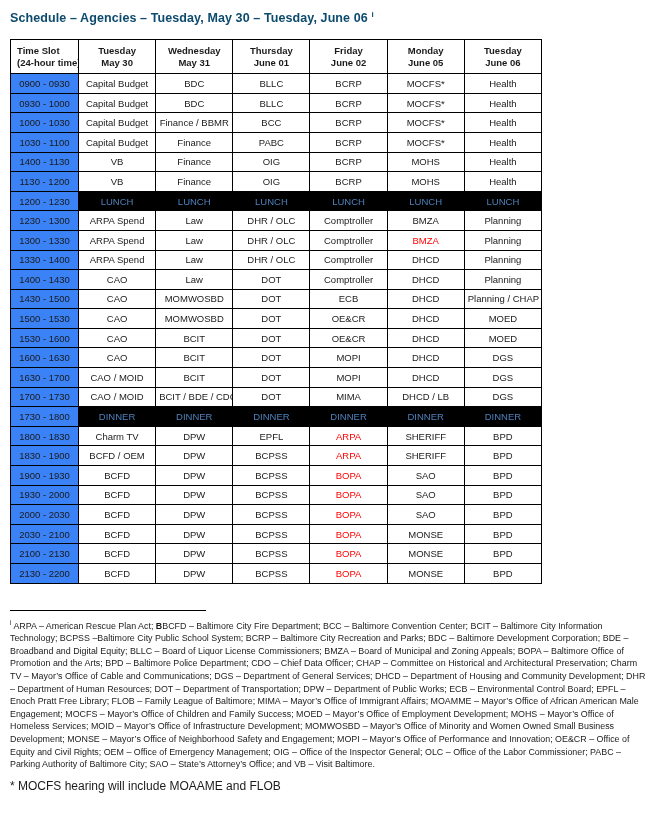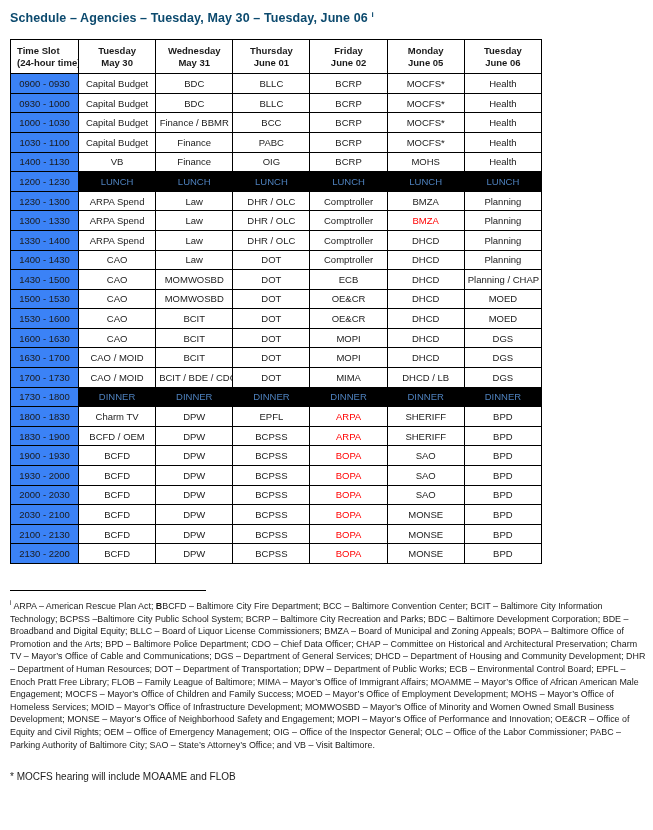--- a/index.html
+++ b/index.html
@@ -66,22 +66,22 @@
   }
   .footnote{
     font-size:8.9px;
     line-height:12.6px;
     width:636px;
     color:#1b1b1b;
   }
   .footnote sup{font-size:6.5px;}
   .bold-b{font-weight:bold;}
   .asterisk-note{
-    font-size:10px;
-    margin-top:20px;
+    font-size:12px;
+    margin-top:8px;
     color:#1b1b1b;
   }
 </style>
 </head>
 <body>
 
 <div class="page">
 
   <div class="doc-title"><span>Schedule – Agencies – Tuesday, May 30 – Tuesday, June 06</span>&nbsp;<sup>i</sup></div>
 
@@ -159,20 +159,29 @@
           <td class="time-cell">1030 - 1100</td>
           <td>Capital Budget</td>
           <td>Finance</td>
           <td>PABC</td>
           <td>BCRP</td>
           <td>MOCFS*</td>
           <td>Health</td>
         </tr>
         <tr>
           <td class="time-cell">1400 - 1130</td>
+          <td>VB</td>
+          <td>Finance</td>
+          <td>OIG</td>
+          <td>BCRP</td>
+          <td>MOHS</td>
+          <td>Health</td>
+        </tr>
+        <tr>
+          <td class="time-cell">1130 - 1200</td>
           <td>VB</td>
           <td>Finance</td>
           <td>OIG</td>
           <td>BCRP</td>
           <td>MOHS</td>
           <td>Health</td>
         </tr>
         <tr>
           <td class="time-cell">1200 - 1230</td>
           <td class="break-cell">LUNCH</td>

